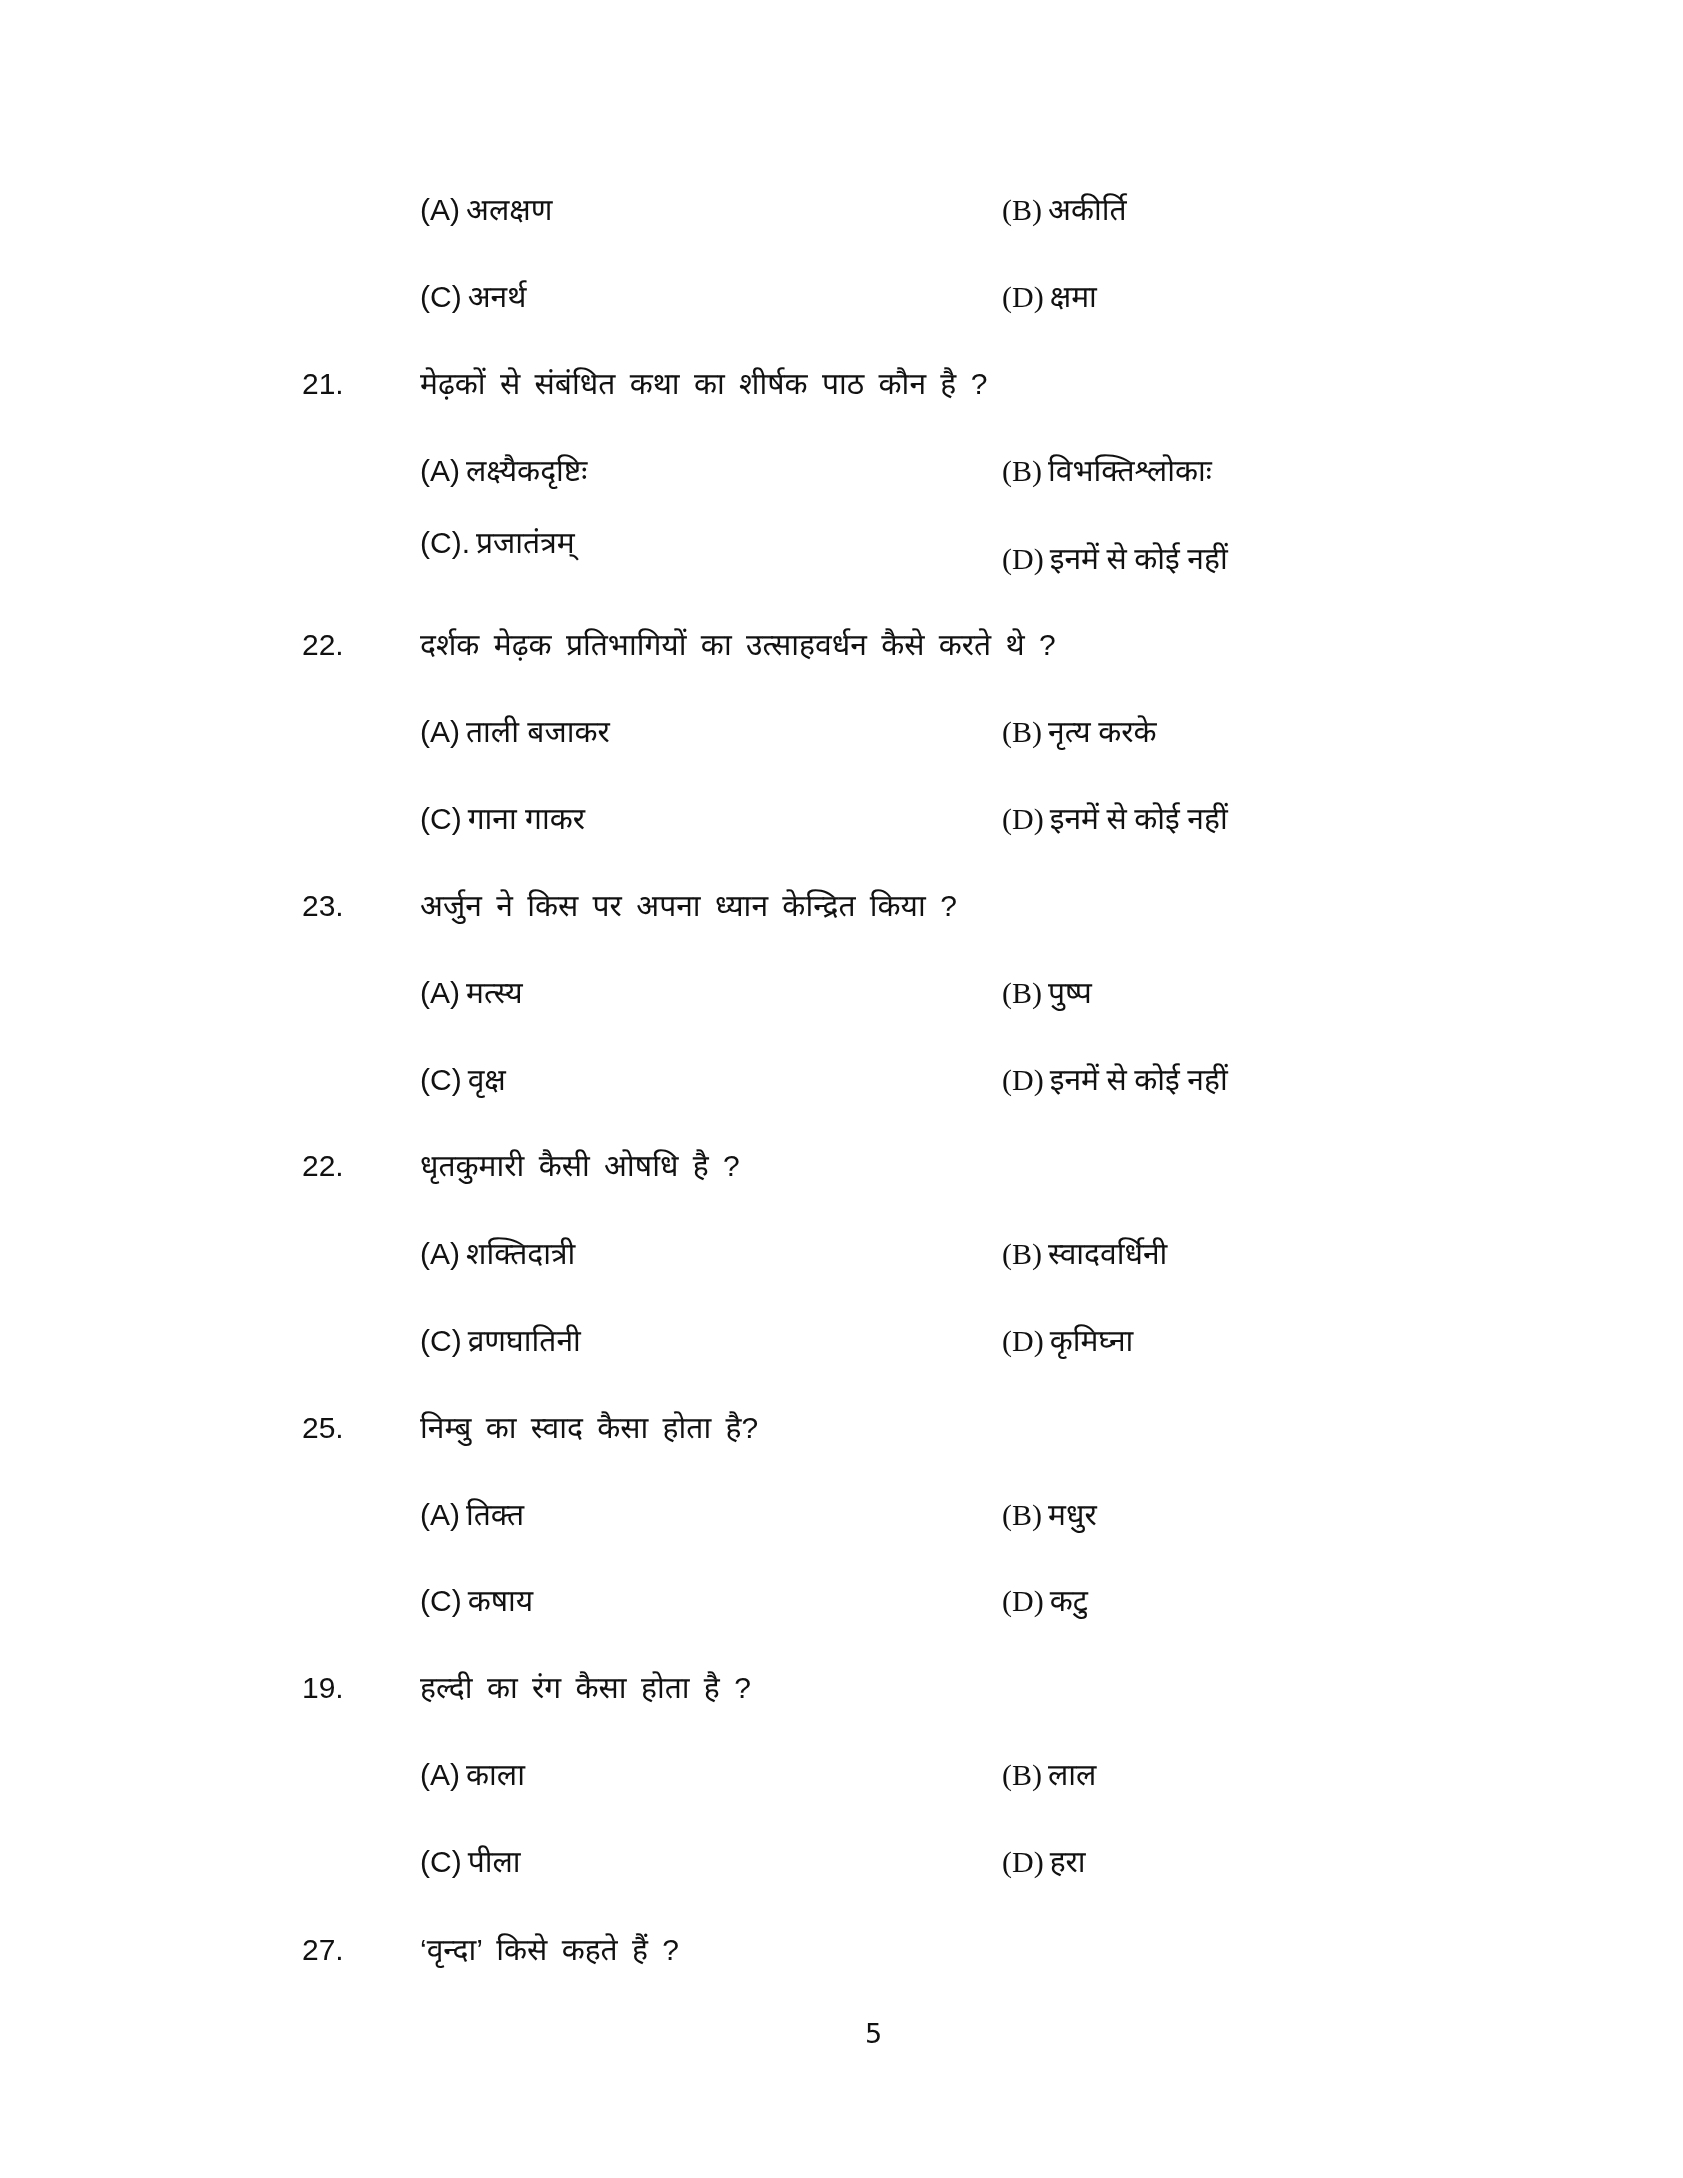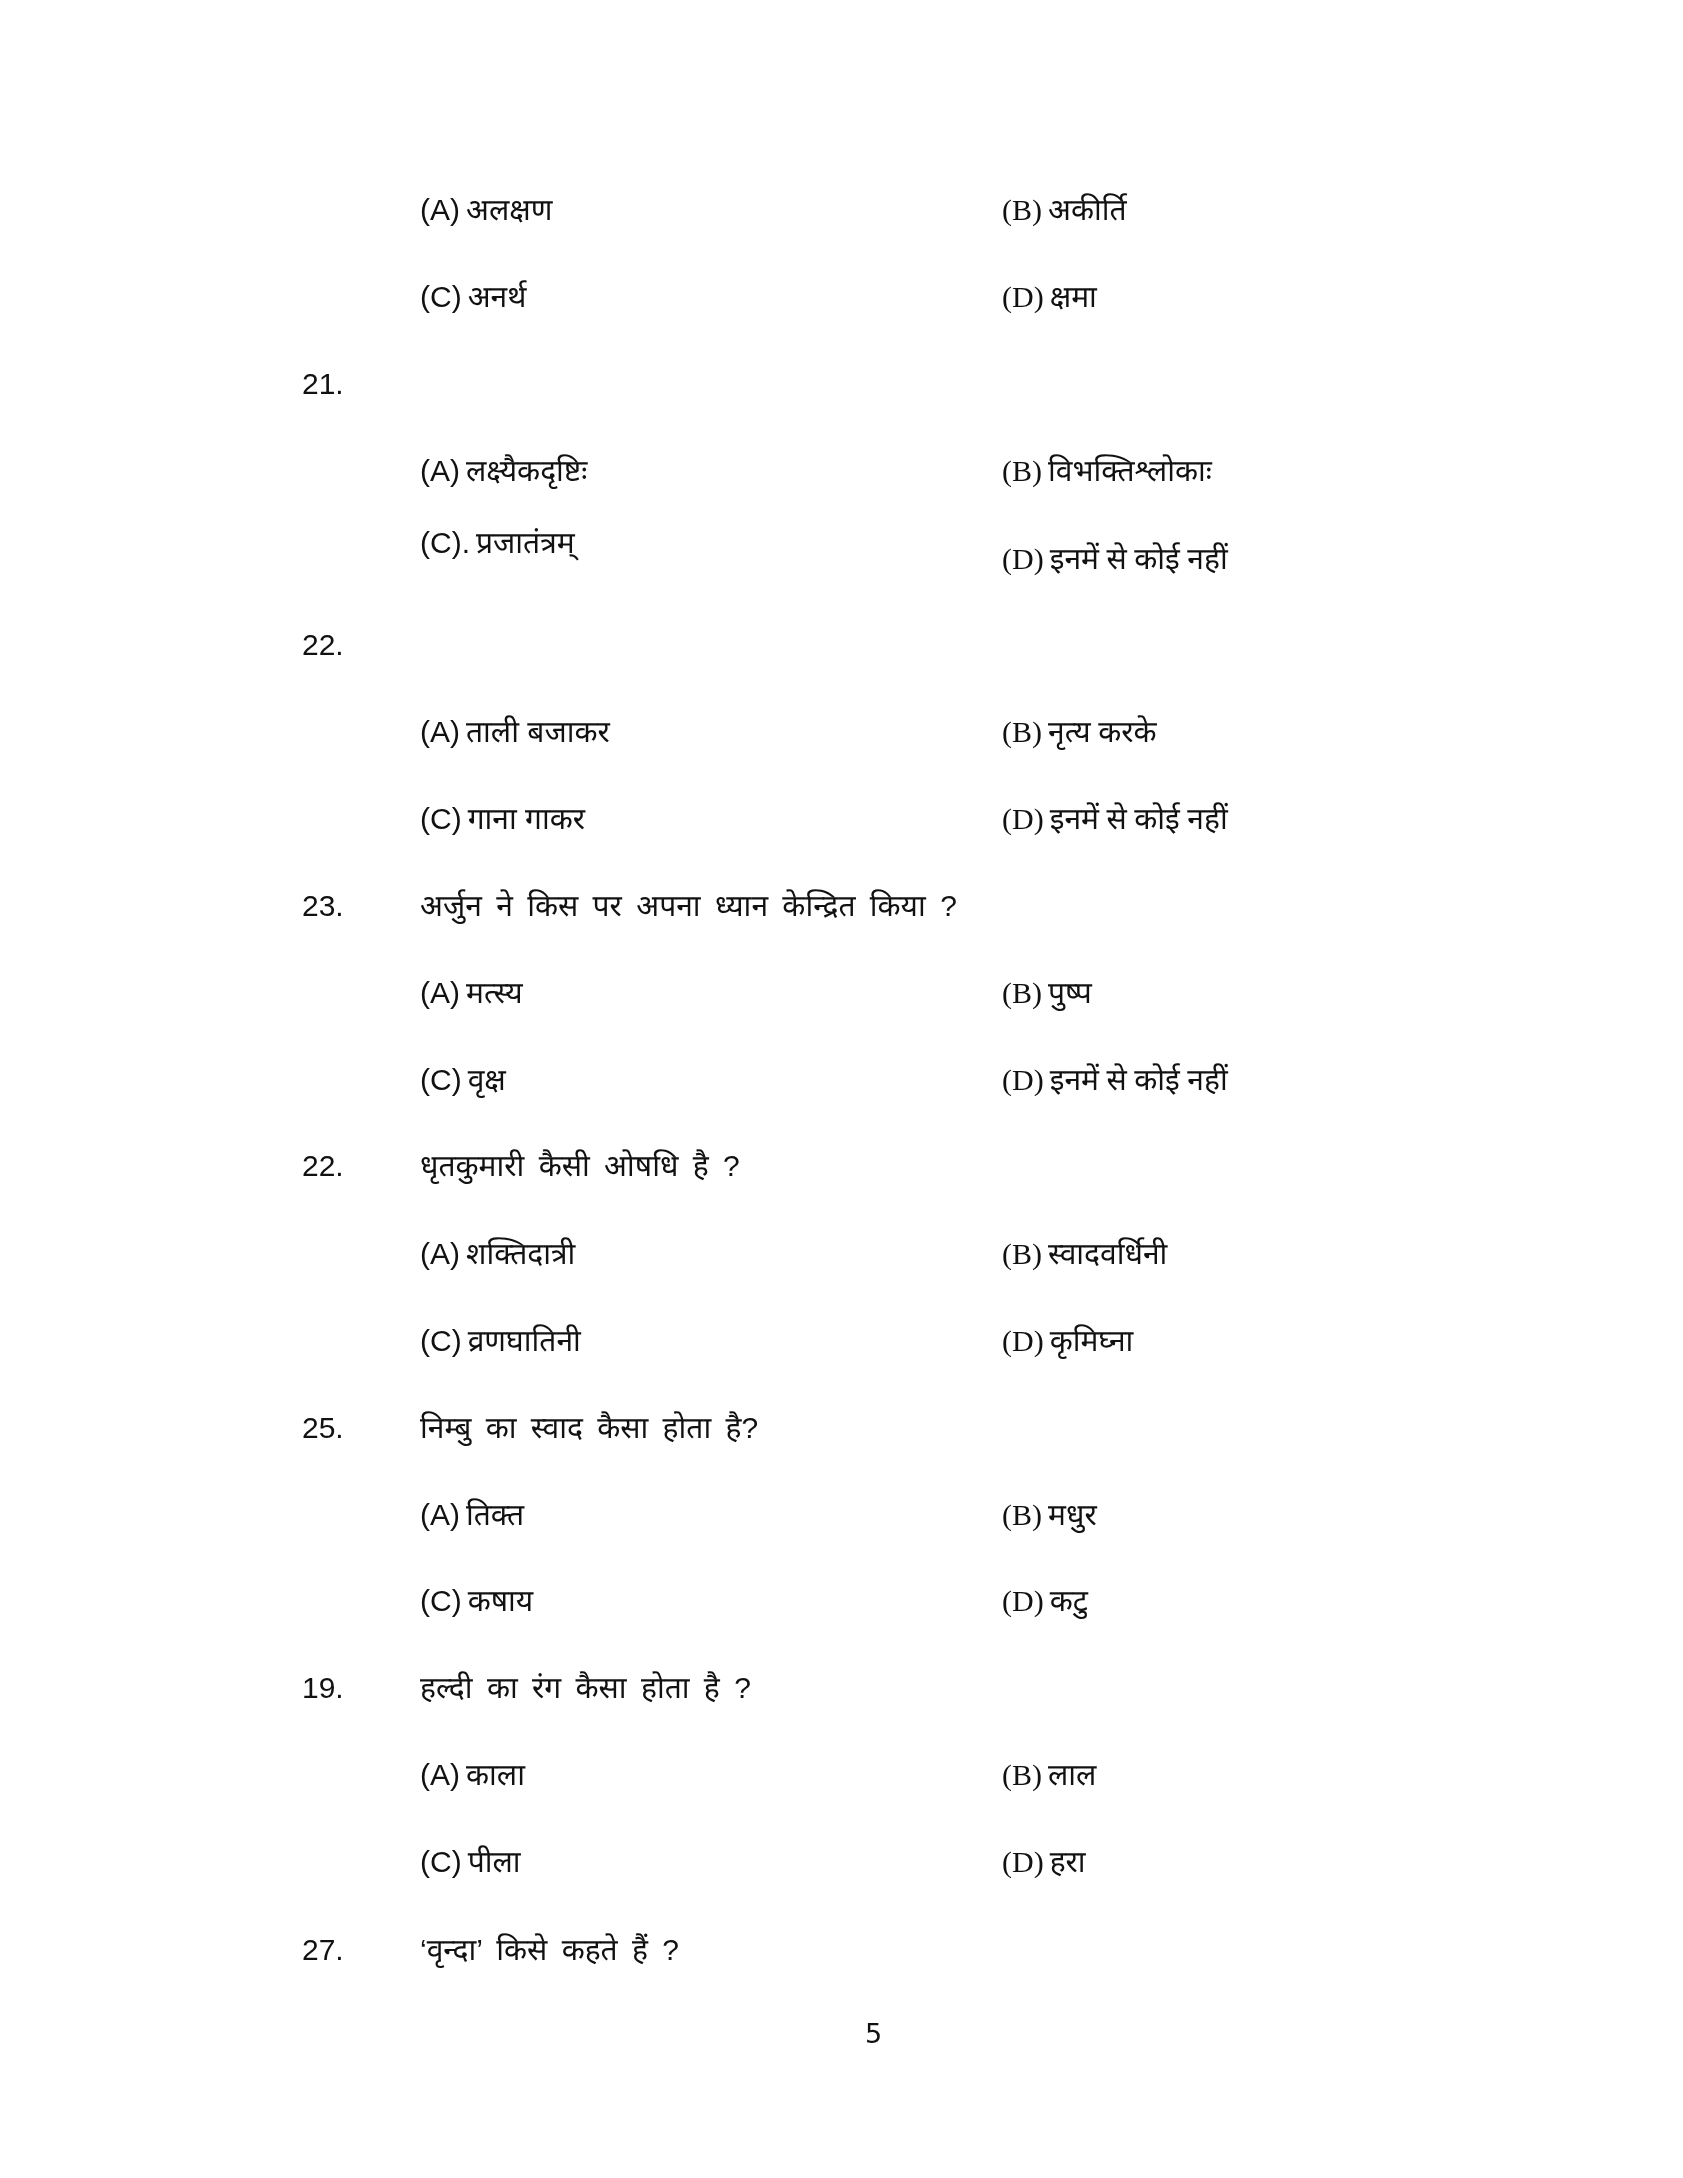--- a/index.html
+++ b/index.html
@@ -27,34 +27,36 @@
     <span class="opt-label">(B)</span><span>अकीर्ति</span>
   </div>
   <div class="row opt-left" style="top:277px">
     <span class="opt-label">(C)</span><span>अनर्थ</span>
   </div>
   <div class="row opt-right" style="top:277px">
     <span class="opt-label">(D)</span><span>क्षमा</span>
   </div>
 
   <div class="row qnum" style="top:364px">21.</div>
+  <div class="row qtext" style="top:364px">मेढ़कों से संबंधित कथा का शीर्षक पाठ कौन है ?</div>
   <div class="row opt-left" style="top:451px">
     <span class="opt-label">(A)</span><span>लक्ष्यैकदृष्टिः</span>
   </div>
   <div class="row opt-right" style="top:451px">
     <span class="opt-label">(B)</span><span>विभक्तिश्लोकाः</span>
   </div>
   <div class="row opt-left" style="top:523px">
     <span class="opt-label">(C).</span><span>प्रजातंत्रम्</span>
   </div>
   <div class="row opt-right" style="top:539px">
     <span class="opt-label">(D)</span><span>इनमें से कोई नहीं</span>
   </div>
 
   <div class="row qnum" style="top:625px">22.</div>
+  <div class="row qtext" style="top:625px">दर्शक मेढ़क प्रतिभागियों का उत्साहवर्धन कैसे करते थे ?</div>
   <div class="row opt-left" style="top:712px">
     <span class="opt-label">(A)</span><span>ताली बजाकर</span>
   </div>
   <div class="row opt-right" style="top:712px">
     <span class="opt-label">(B)</span><span>नृत्य करके</span>
   </div>
   <div class="row opt-left" style="top:799px">
     <span class="opt-label">(C)</span><span>गाना गाकर</span>
   </div>
   <div class="row opt-right" style="top:799px">

